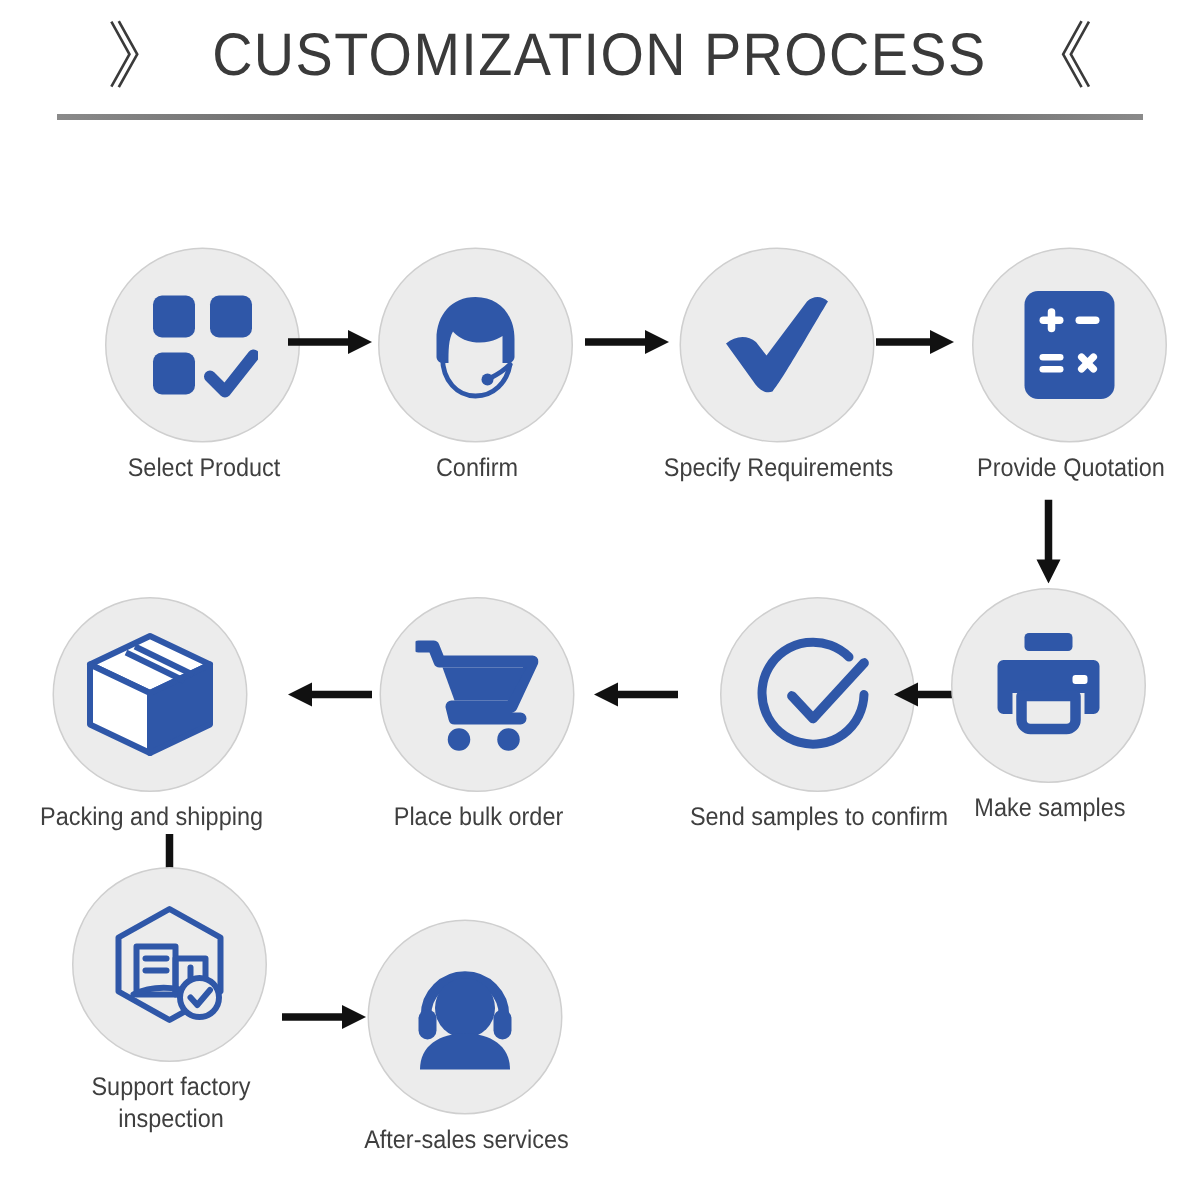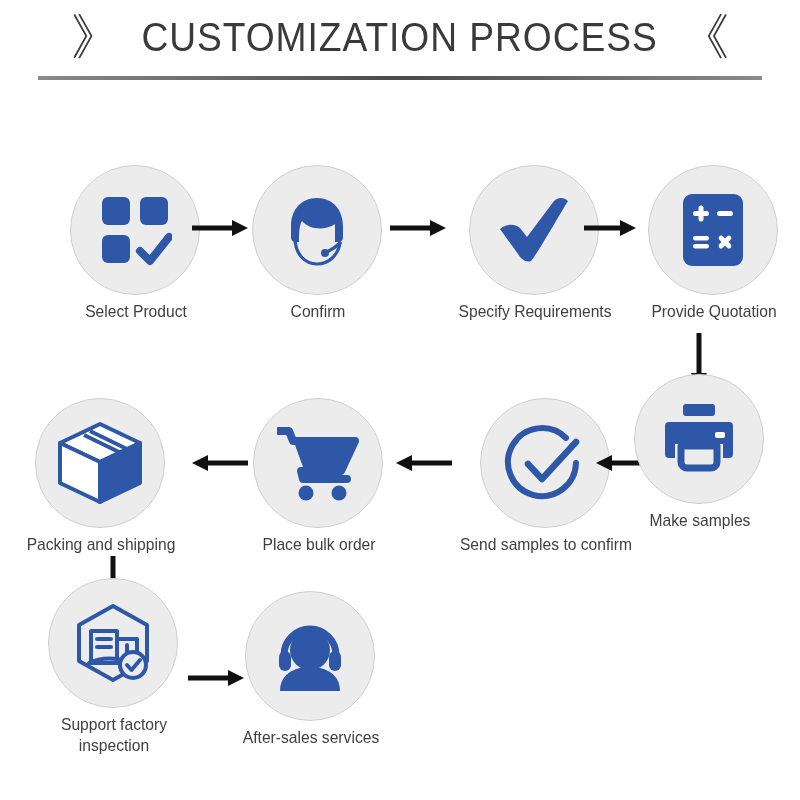--- a/index.html
+++ b/index.html
@@ -93,21 +93,21 @@
   <div class="label">Confirm</div>
 </div>
 
 <div class="arrow" style="left:390px;top:218px;">
   <svg width="56" height="20" viewBox="0 0 56 20">
     <line x1="0" y1="10" x2="42" y2="10" stroke="#111111" stroke-width="5"></line>
     <polygon points="40,2 56,10 40,18" fill="#111111"></polygon>
   </svg>
 </div>
 
-<div class="node" style="left:469px;top:165px;">
+<div class="node" style="left:453px;top:165px;">
   <div class="circle">
     <svg width="80" height="74" viewBox="0 0 80 74">
       <path d="M6 36 C12 31 20 30 26 35 L33 44 L60 8 C64 4 70 4 74 8
                C70 14 44 60 37 68 C32 70 27 66 24 61 Z" fill="#2F57A8"></path>
     </svg>
   </div>
   <div class="label">Specify Requirements</div>
 </div>
 
 <div class="arrow" style="left:584px;top:218px;">
@@ -191,21 +191,21 @@
   <div class="label">Send samples to confirm</div>
 </div>
 
 <div class="arrow" style="left:594px;top:453px;">
   <svg width="54" height="20" viewBox="0 0 54 20">
     <line x1="16" y1="10" x2="54" y2="10" stroke="#111111" stroke-width="5"></line>
     <polygon points="18,2 2,10 18,18" fill="#111111"></polygon>
   </svg>
 </div>
 
-<div class="node" style="left:634px;top:374px;text-decoration:underline;">
+<div class="node" style="left:634px;top:392px;text-decoration:underline;">
   <div class="circle">
     <svg width="80" height="74" viewBox="0 0 80 74">
       <rect x="24" y="2" width="32" height="12" rx="3" fill="#2F57A8"></rect>
       <path d="M10 20 h60 a4 4 0 0 1 4 4 v28 a4 4 0 0 1 -4 4 h-6 v-14 h-48 v14
                h-6 a4 4 0 0 1 -4 -4 v-28 a4 4 0 0 1 4 -4 z" fill="#2F57A8"></path>
       <rect x="56" y="30" width="10" height="6" rx="2" fill="#ffffff"></rect>
       <path d="M22 44 h36 v16 a6 6 0 0 1 -6 6 h-24 a6 6 0 0 1 -6 -6 z" fill="none" stroke="#2F57A8" stroke-width="7" stroke-linejoin="round"></path>
     </svg>
   </div>
   <div class="label">Make samples</div>
@@ -236,21 +236,21 @@
 inspection</div>
 </div>
 
 <div class="arrow" style="left:188px;top:668px;">
   <svg width="56" height="20" viewBox="0 0 56 20">
     <line x1="0" y1="10" x2="42" y2="10" stroke="#111111" stroke-width="5"></line>
     <polygon points="40,2 56,10 40,18" fill="#111111"></polygon>
   </svg>
 </div>
 
-<div class="node" style="left:245px;top:591px;">
+<div class="node" style="left:245px;top:613px;">
   <div class="circle">
     <svg width="80" height="74" viewBox="0 0 80 74">
       <path d="M14 36 A26 26 0 0 1 66 36" fill="none" stroke="#2F57A8" stroke-width="7" stroke-linecap="round"></path>
       <rect x="9" y="32" width="12" height="20" rx="6" fill="#2F57A8"></rect>
       <rect x="59" y="32" width="12" height="20" rx="6" fill="#2F57A8"></rect>
       <circle cx="40" cy="31" r="20" fill="#2F57A8"></circle>
       <path d="M10 72 C10 56 23 48 40 48 C57 48 70 56 70 72 Z" fill="#2F57A8"></path>
     </svg>
   </div>
   <div class="label">After-sales services</div>

